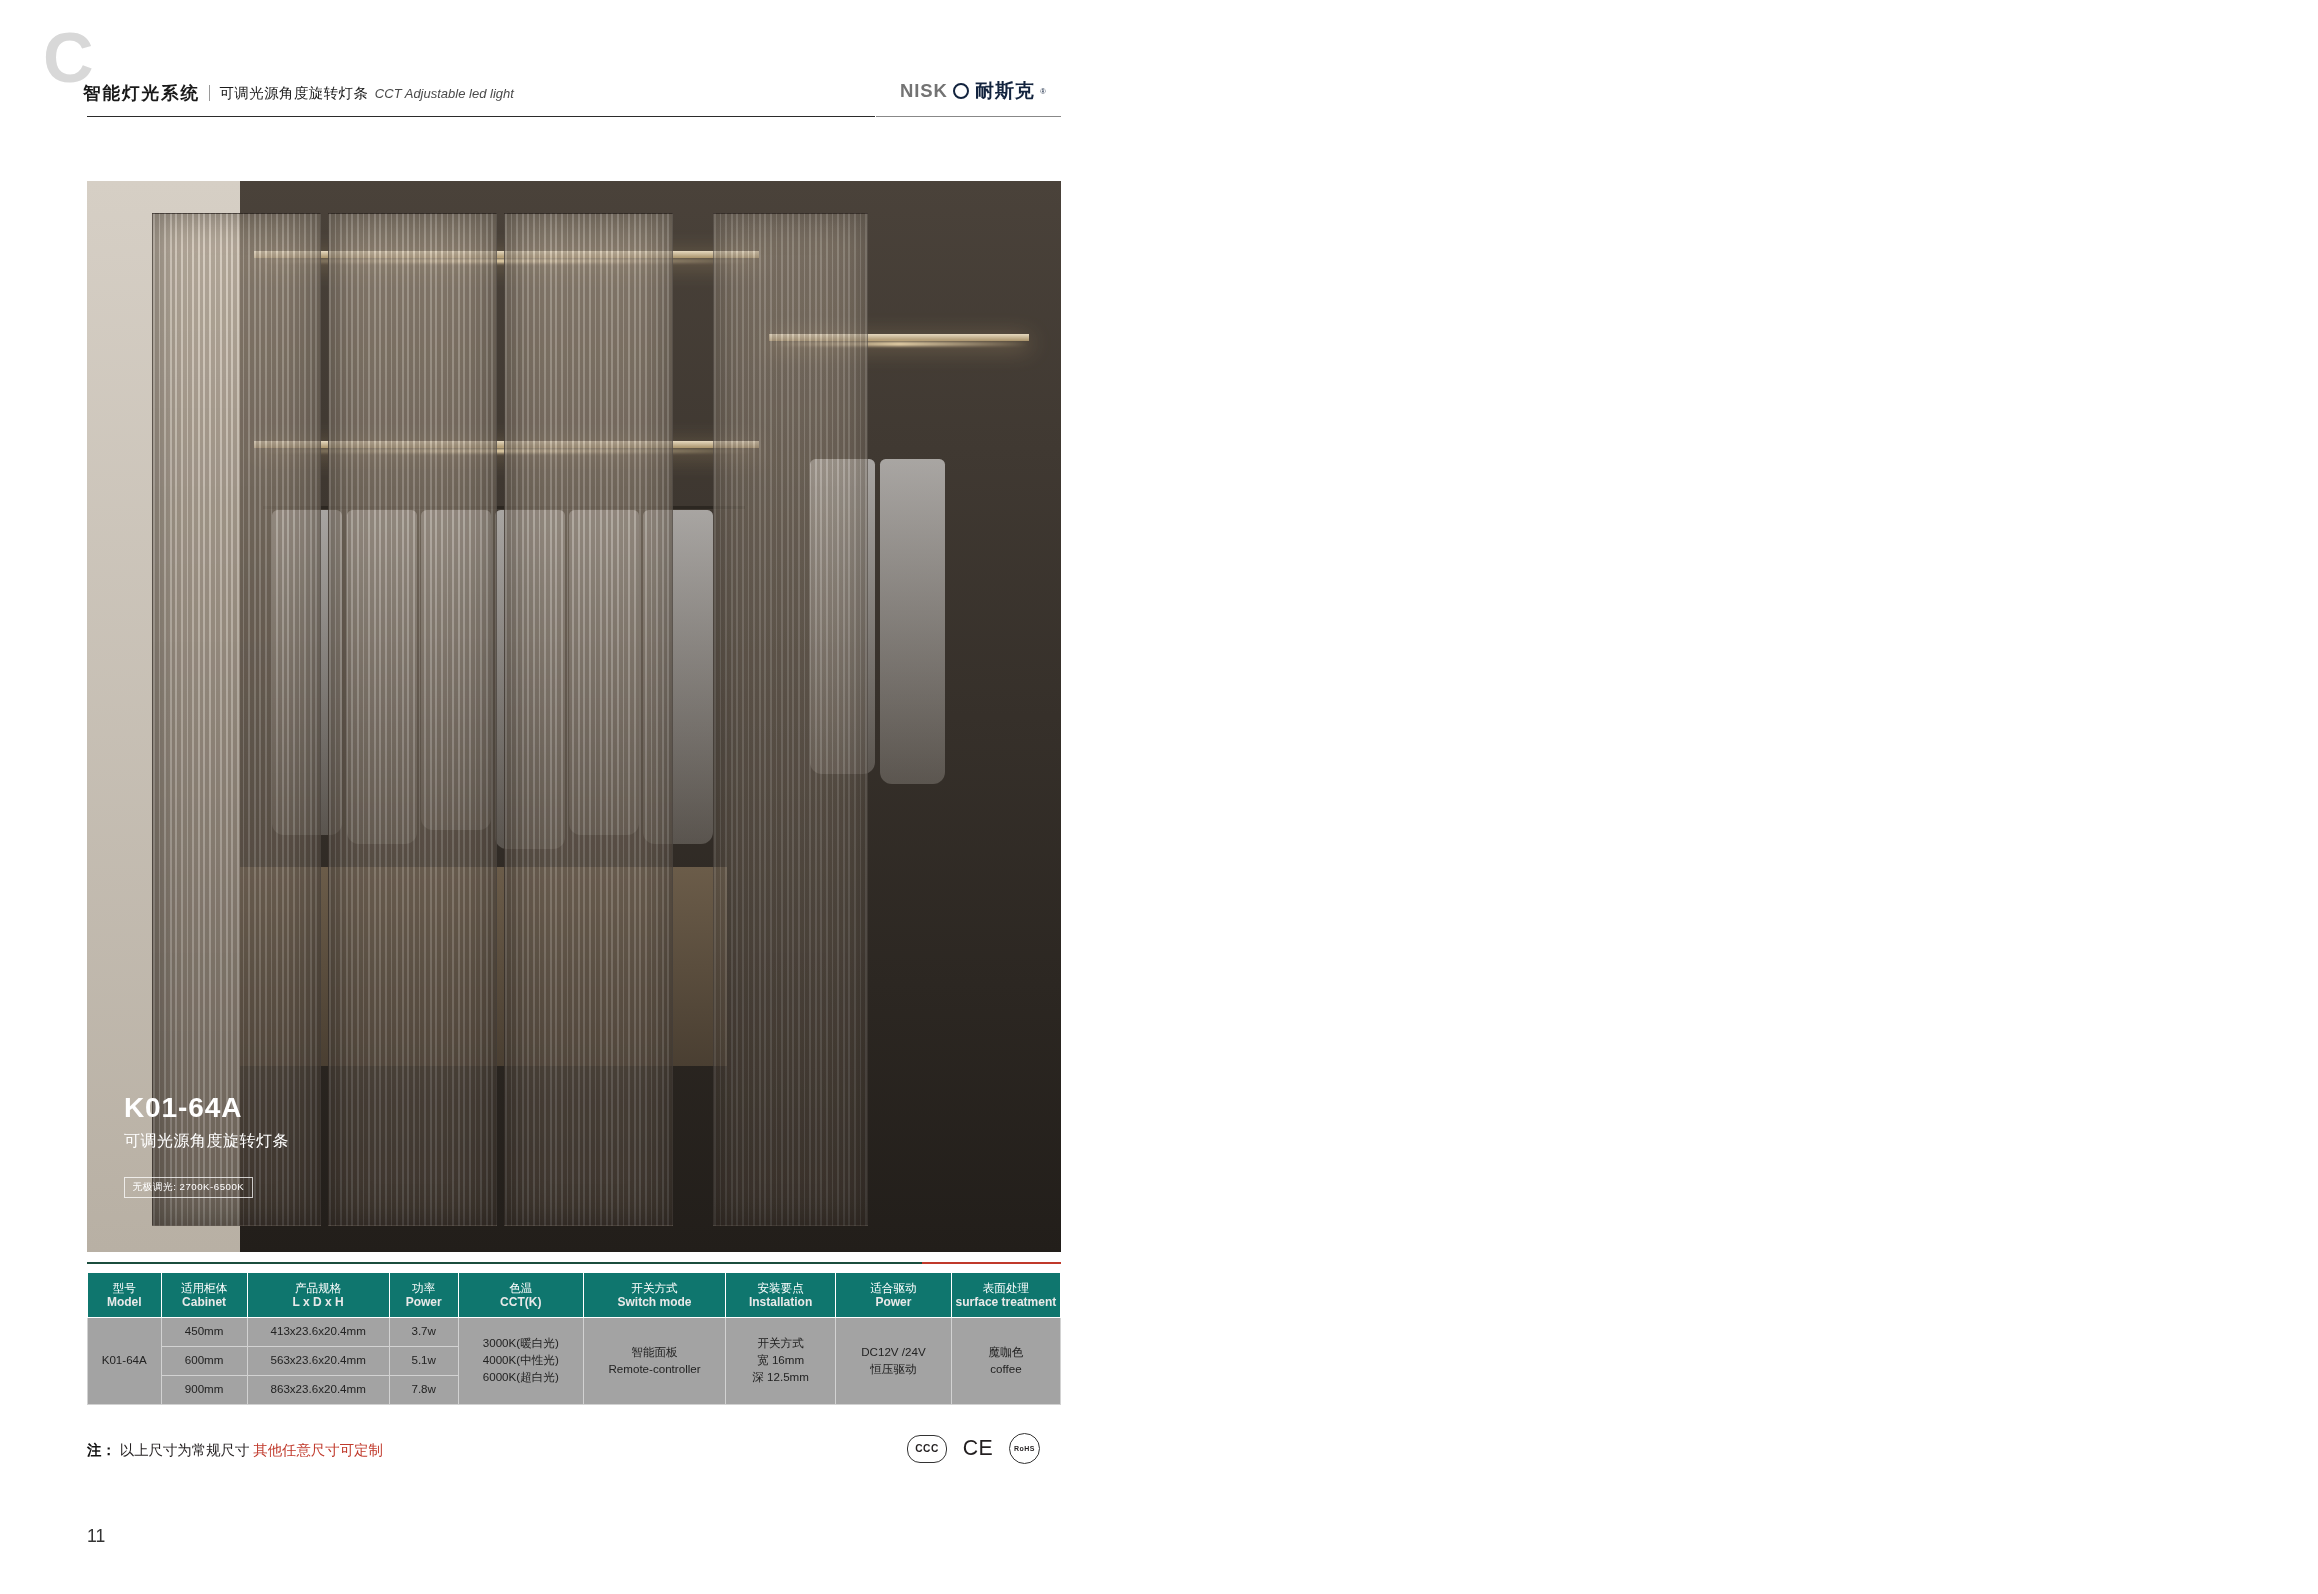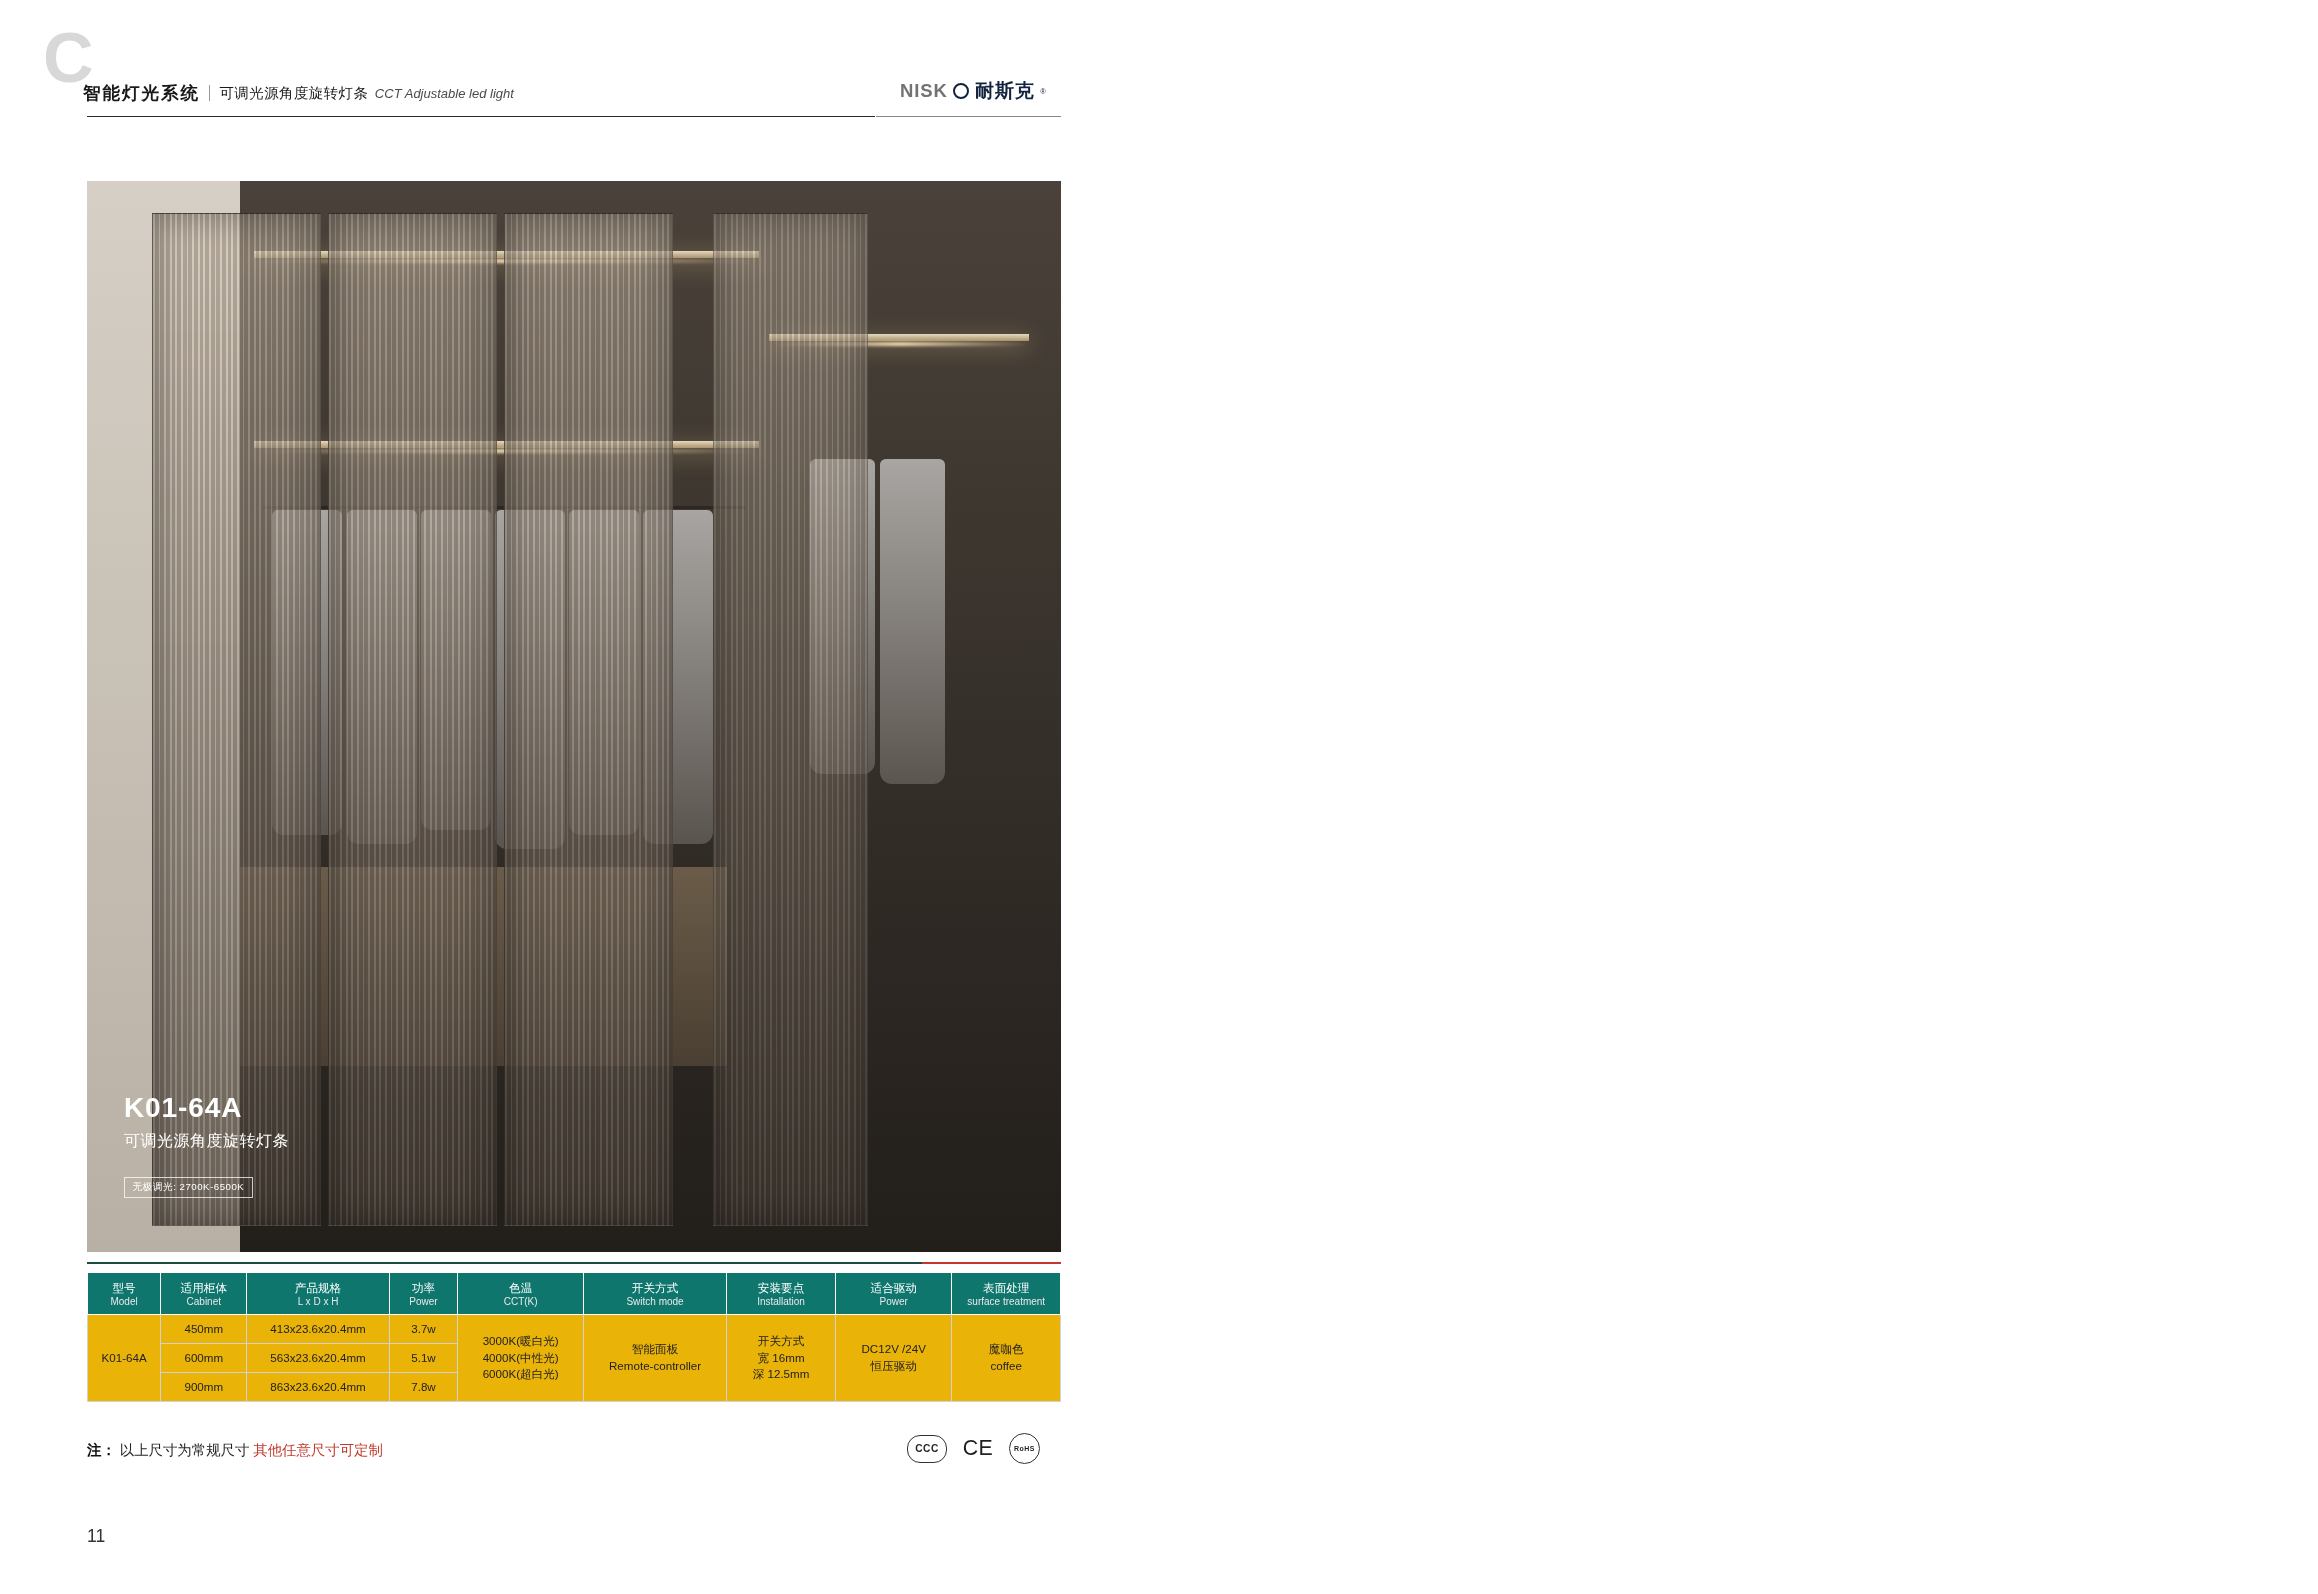--- a/index.html
+++ b/index.html
@@ -66,23 +66,23 @@
 
   .rule-accent{position:absolute;left:87px;top:1262px;width:974px;height:2.3px;background:#1b4d3e;}
   .rule-accent span{display:block;height:2.3px;width:139px;margin-left:835px;background:#c0392b;}
 
   
   table.spec{position:absolute;left:87px;top:1272px;width:974px;border-collapse:collapse;}
   table.spec th{
     background:#0f766e;color:#fff;font-weight:400;padding:6.5px 2.8px;border:0.5px solid #ffffff;
     font-size:11.6px;line-height:1.3;
   }
-  table.spec th small{display:block;font-size:10px;color:#e9e9e9;font-weight:400;}
+  table.spec th small{display:block;font-size:12px;color:#e9e9e9;font-weight:700;}
   table.spec td{
-    border:0.5px solid #d2d2d2;padding:5.6px 3.7px;text-align:center;font-size:11.6px;color:#222;background:#eab308;
+    border:0.5px solid #d2d2d2;padding:5.6px 3.7px;text-align:center;font-size:11.6px;color:#222;background:#a3a3a3;
     line-height:1.45;
   }
   .cell-multi{font-size:11.6px;line-height:1.5;}
   .note{position:absolute;left:87px;top:1441px;font-size:14.4px;}
   .note b{color:#111;font-weight:700;}
   .note .red{color:#c0392b;}
 
   .certs{position:absolute;left:907px;top:1433px;display:flex;gap:12px;align-items:center;}
   .cert{width:38px;height:26px;border:0.9px solid #333;border-radius:13px;display:flex;align-items:center;justify-content:center;font-size:10.2px;font-weight:700;letter-spacing:0.5px;}
   .cert.ce{border:none;font-size:21.3px;font-weight:400;}

